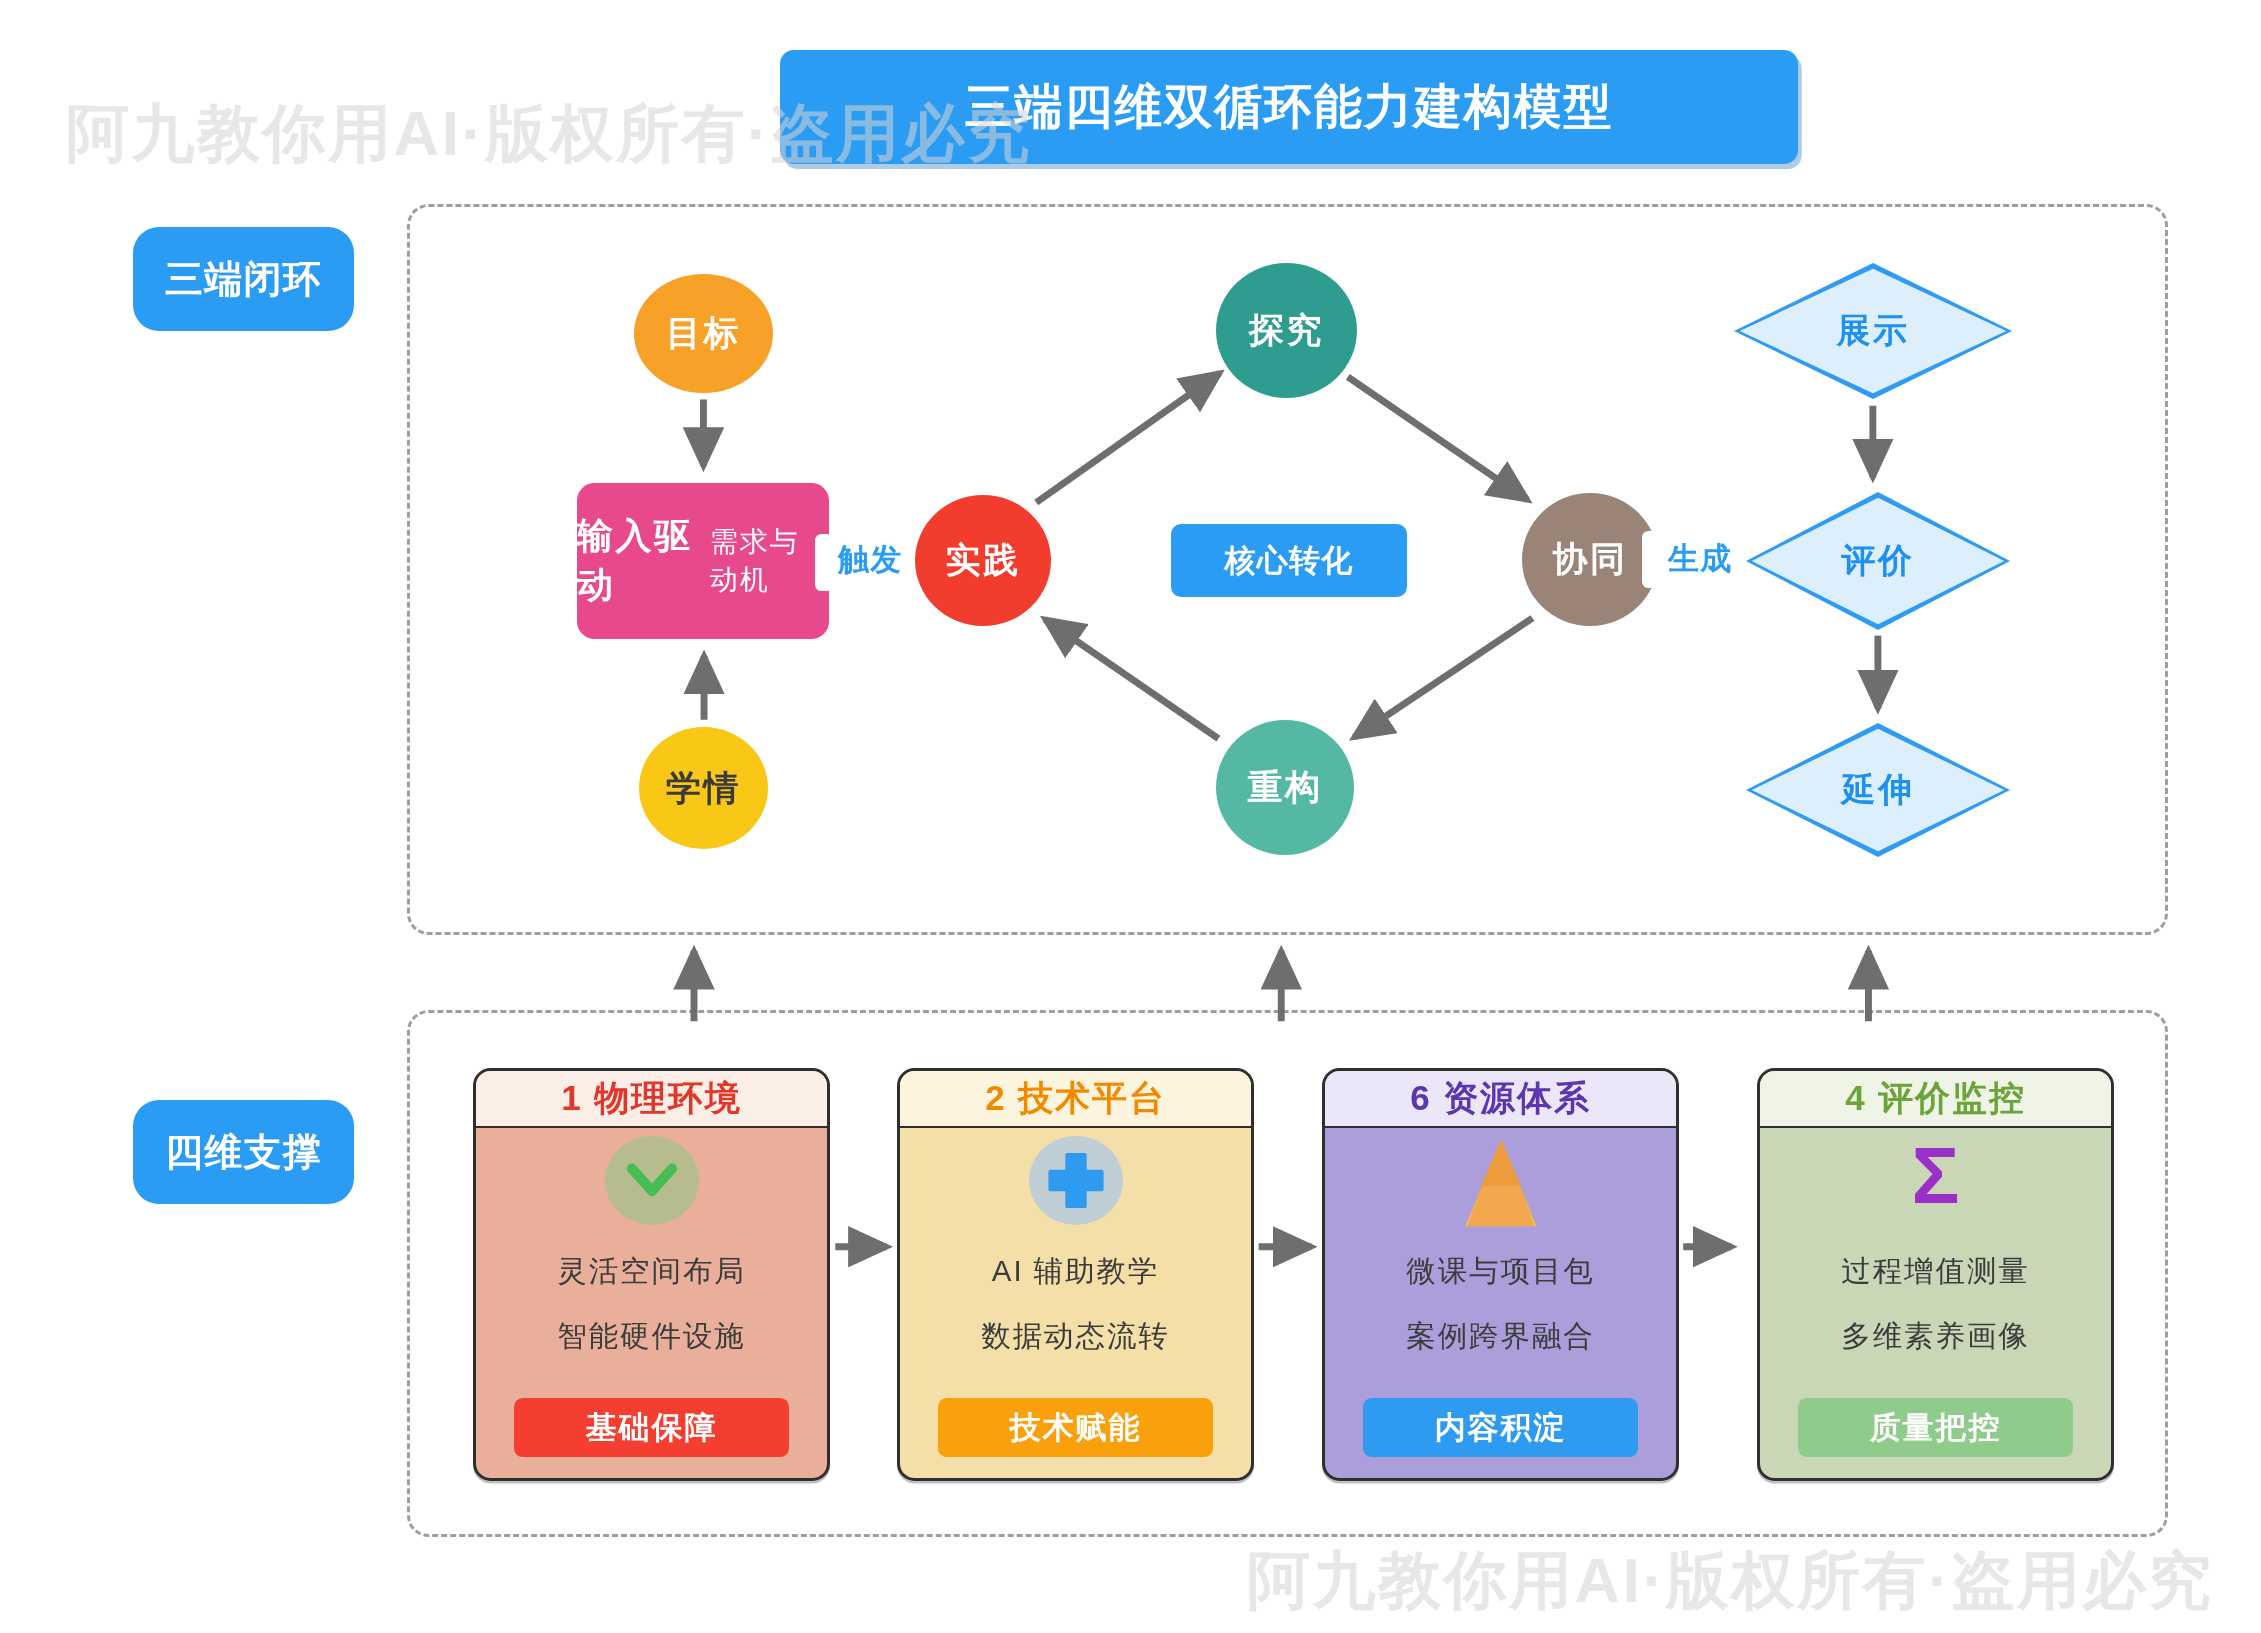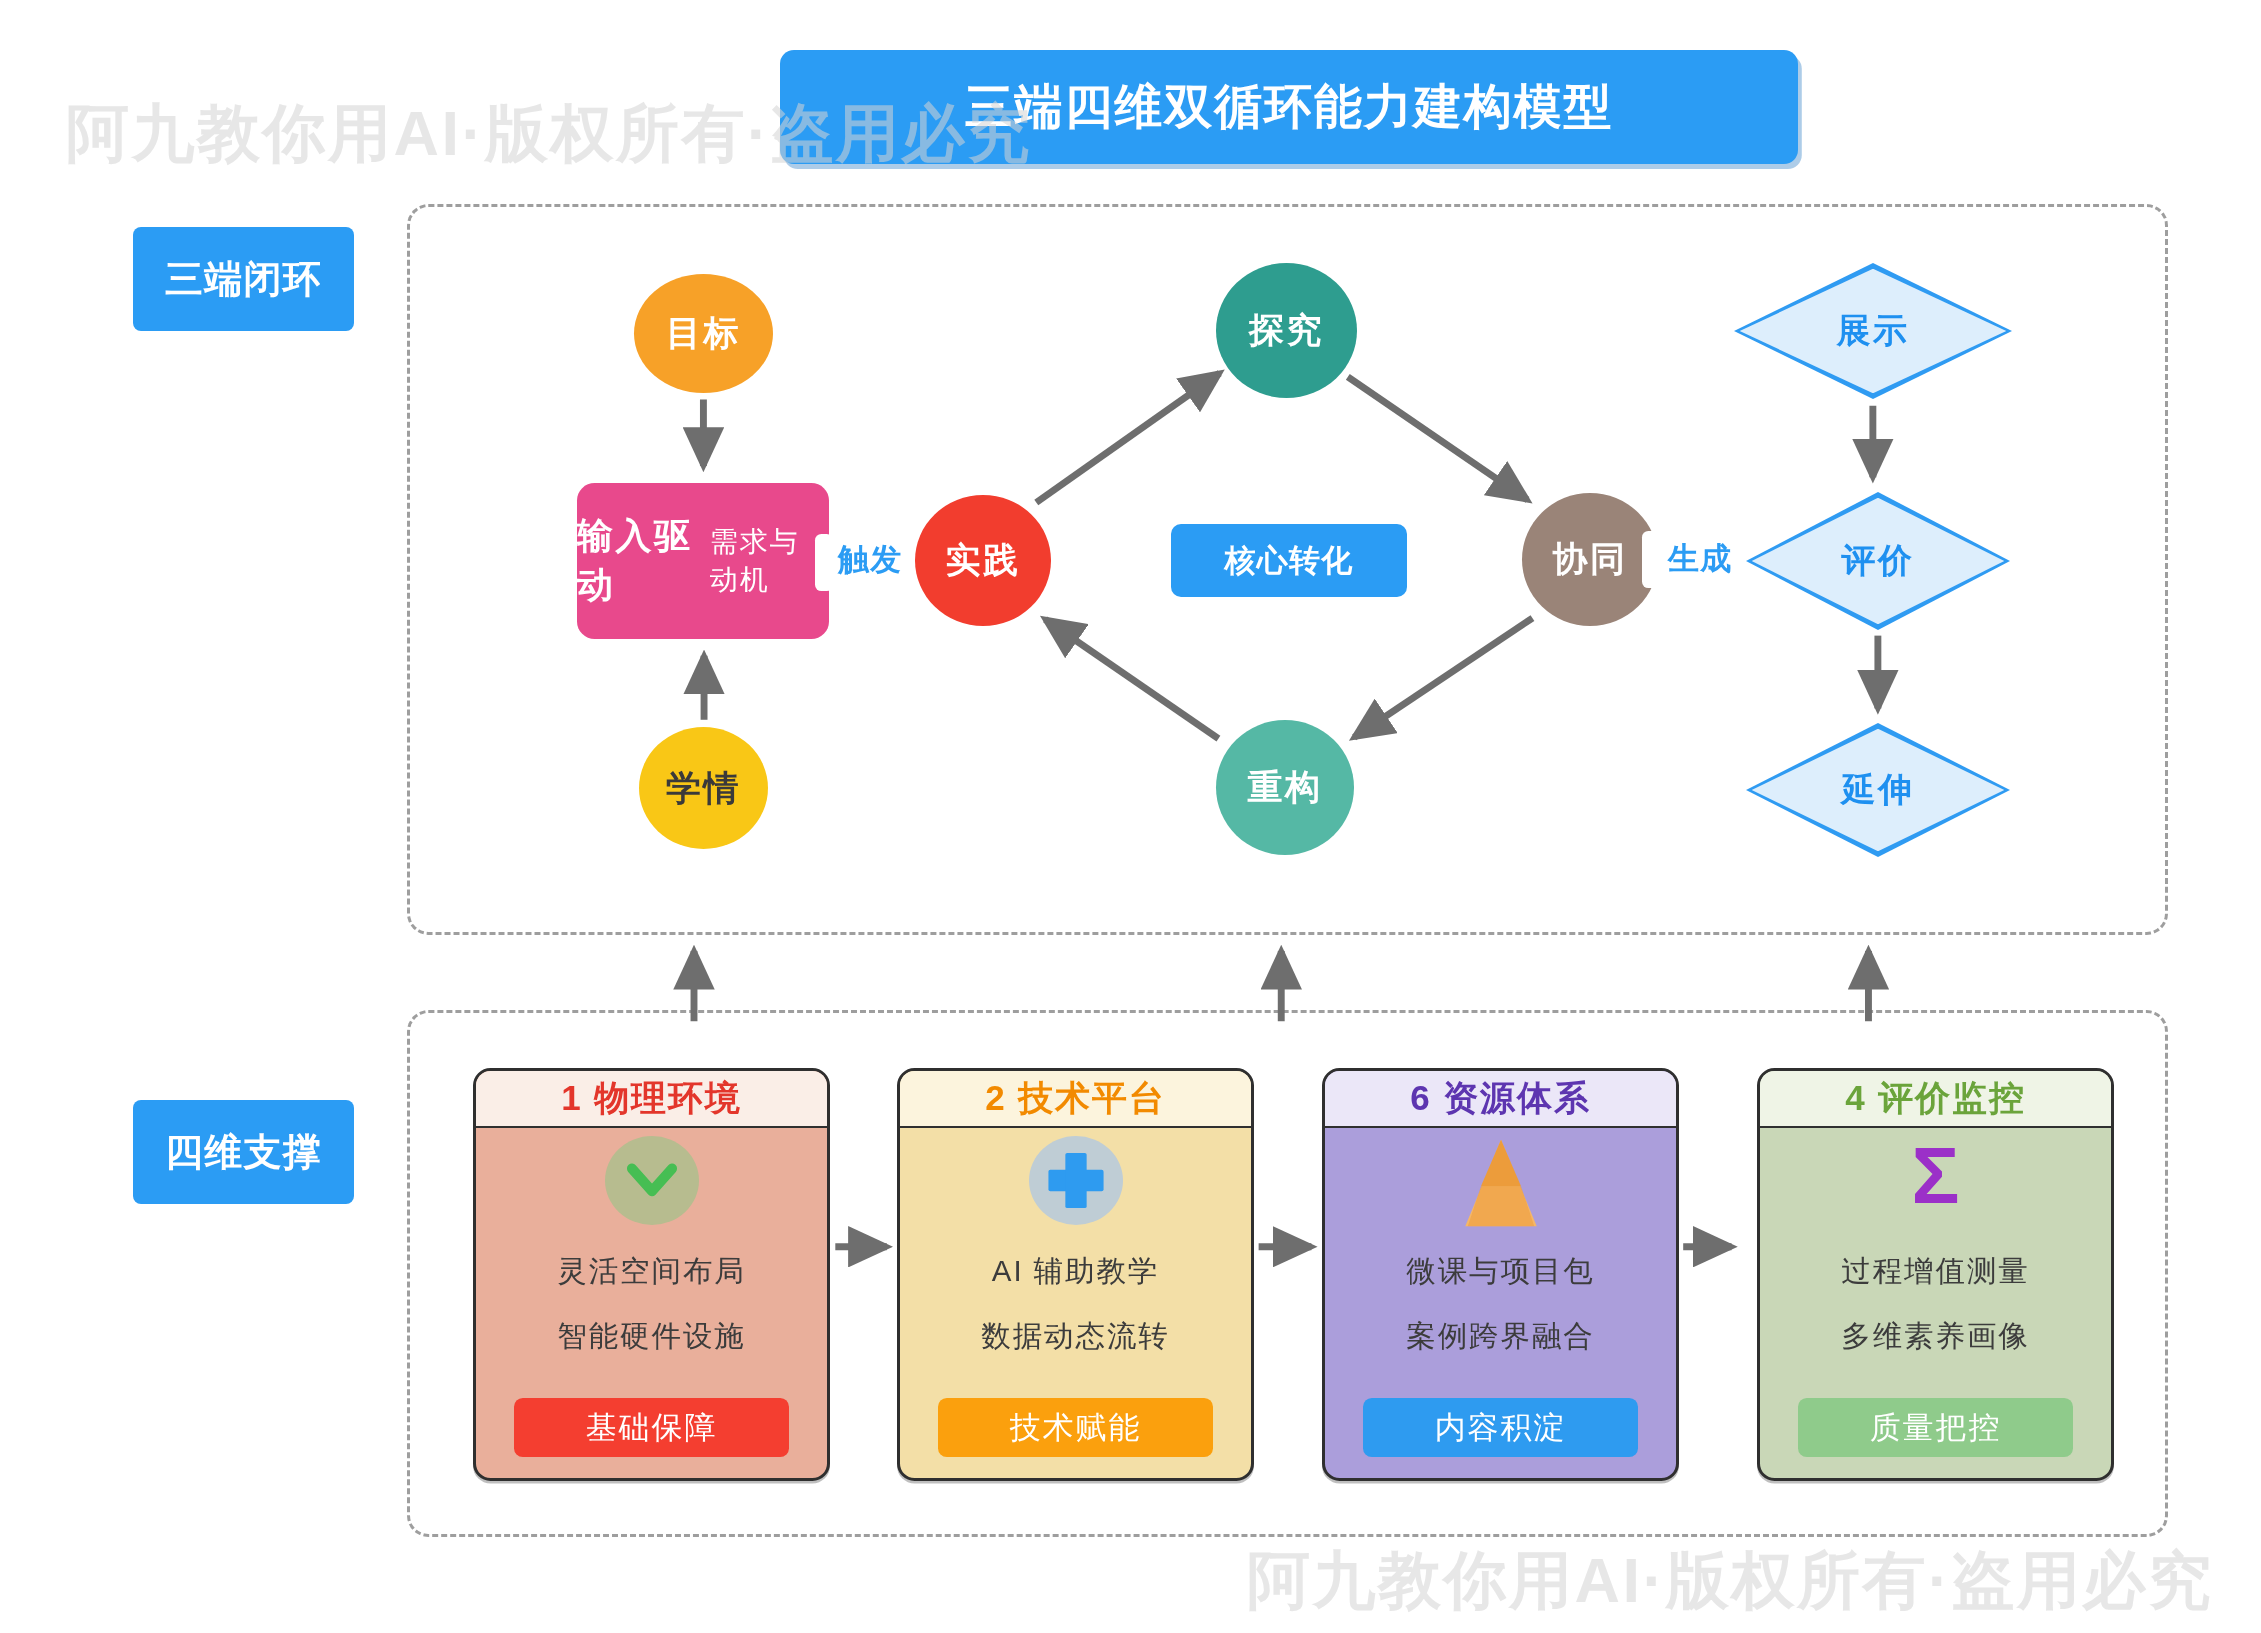--- a/index.html
+++ b/index.html
@@ -27,21 +27,21 @@
   #banner{position:absolute;z-index:5;left:780px;top:50px;width:1018px;height:114px;
       background:var(--accent-blue);border-radius:14px;display:flex;align-items:center;justify-content:center;
       color:#fff;font-size:48px;font-weight:bold;letter-spacing:1.9px;
       box-shadow:3.8px 5px 0 rgba(20,110,190,.35);text-align:center;}
 
   .dashed-box{position:absolute;z-index:1;border:3.8px dashed var(--dash-gray);border-radius:21.4px;background:transparent;}
   #top-box{left:407px;top:204px;width:1755px;height:725px;}
   #bottom-box{left:407px;top:1010px;width:1755px;height:521px;}
 
   .side-label{position:absolute;z-index:2;width:221px;height:104px;background:var(--accent-blue);
-      border-radius:8px;display:flex;align-items:center;justify-content:center;color:#fff;
+      border-radius:26px;display:flex;align-items:center;justify-content:center;color:#fff;
       font-size:38px;font-weight:bold;letter-spacing:1.3px;}
   #label-top{left:133px;top:227px;}
   #label-bottom{left:133px;top:1100px;}
 
   .ellipse{position:absolute;z-index:2;border-radius:50%;display:flex;align-items:center;justify-content:center;
       color:#fff;font-size:35px;font-weight:bold;letter-spacing:2.5px;}
   #node-goal{left:634px;top:274px;width:139px;height:119px;background:var(--node-orange);}
   #node-learning{left:639px;top:727px;width:129px;height:122px;background:var(--node-yellow);color:#3A3A3A;}
   #node-practice{left:915px;top:495px;width:136px;height:131px;background:var(--node-red);}
   #node-explore{left:1216px;top:263px;width:141px;height:135px;background:var(--node-teal-dark);}
@@ -78,21 +78,21 @@
   #arrows .ah{fill:var(--arrow-gray);}
 
   .card{position:absolute;z-index:2;top:1068px;width:357px;height:413px;border:3.1px solid var(--card-border);
       border-radius:17.6px;overflow:hidden;box-sizing:border-box;box-shadow:0 2.5px 0 rgba(0,0,0,.25);}
   .card-header{height:55px;display:flex;align-items:center;justify-content:center;
       font-size:35px;font-weight:bold;letter-spacing:1.9px;border-bottom:2.5px solid var(--card-border);}
   .card-line{position:absolute;left:0;width:100%;text-align:center;font-size:29.5px;color:var(--card-text);letter-spacing:1.9px;}
   .card-line.l1{top:181px;}
   .card-line.l2{top:246px;}
   .badge{position:absolute;left:38px;top:327px;width:275px;height:59px;border-radius:8.8px;
-      display:flex;align-items:center;justify-content:center;color:#fff;font-size:31px;font-weight:normal;letter-spacing:1.9px;}
+      display:flex;align-items:center;justify-content:center;color:#fff;font-size:31px;font-weight:bold;letter-spacing:1.9px;}
   .icon-wrap{position:absolute;left:50%;top:65px;transform:translateX(-50%);}
   #card1{left:473px;background:var(--card1-body);}
   #card1 .card-header{background:var(--card1-header);color:var(--card1-title);}
   #card1 .badge{background:var(--card1-badge);}
   #card2{left:897px;background:var(--card2-body);}
   #card2 .card-header{background:var(--card2-header);color:var(--card2-title);}
   #card2 .badge{background:var(--card2-badge);}
   #card3{left:1322px;background:var(--card3-body);}
   #card3 .card-header{background:var(--card3-header);color:var(--card3-title);}
   #card3 .badge{background:var(--card3-badge);}

